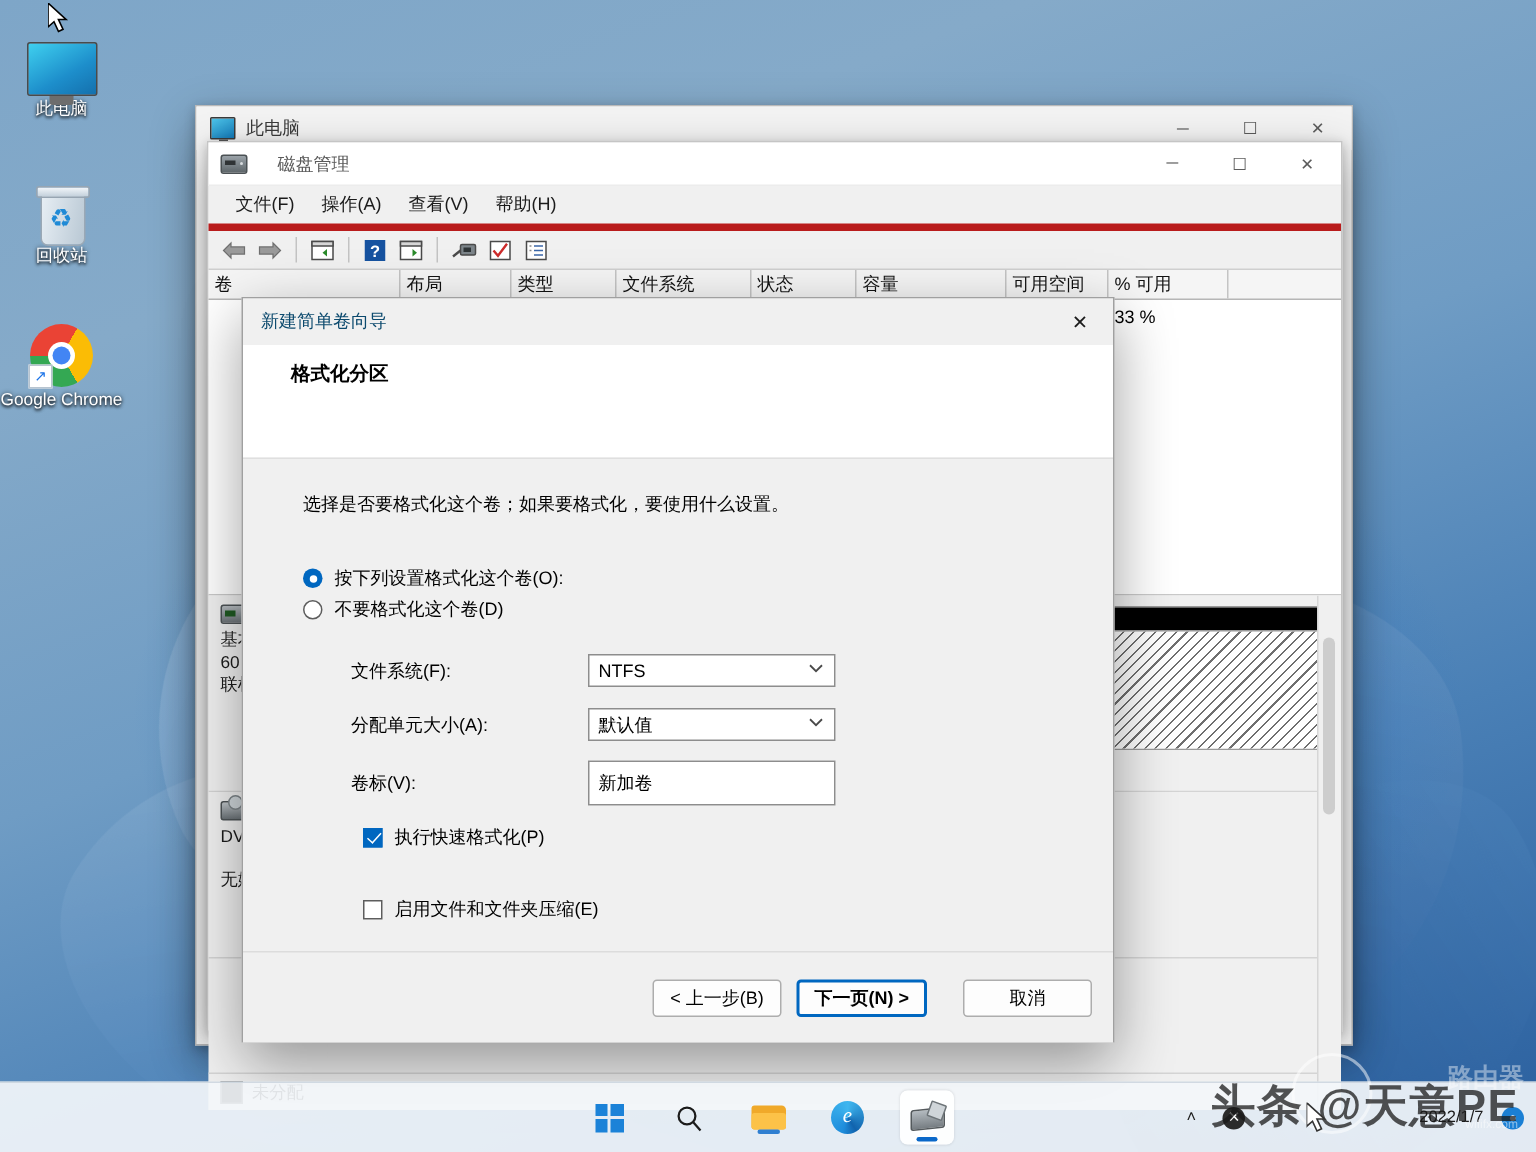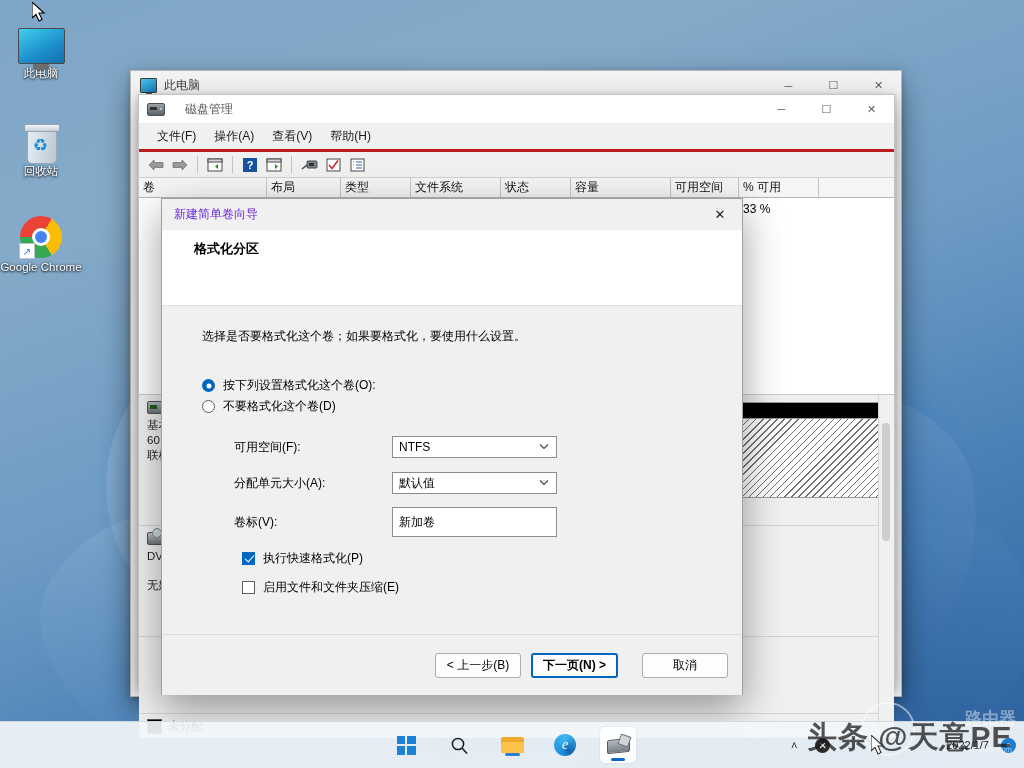--- a/index.html
+++ b/index.html
@@ -66,21 +66,21 @@
   .pcico:after{content:"";position:absolute;left:50%;bottom:-3px;transform:translateX(-50%);width:6px;height:2px;background:#555;}
 
   
   #win-dm{left:138px;top:94px;width:755px;height:592px;border:1px solid #c5c5c5;background:#f0f0f0;}
   .dm-tbar{height:28px;display:flex;align-items:center;background:#fff;border-bottom:1px solid #ececec;gap:14px;}
   .dm-title{font-size:12px;color:#5a5a5a;}
   .dmico{width:16px;height:11px;background:linear-gradient(180deg,#9aa2a8,#5d6569);border:1px solid #4b5154;border-radius:2px;position:relative;margin:0 6px 0 8px;}
   .dmico:before{content:"";position:absolute;left:2px;top:3px;width:7px;height:3px;background:#2f3335;}
   .dmico:after{content:"";position:absolute;right:2px;top:4px;width:2px;height:2px;background:#d9dde0;border-radius:50%;}
 
-  .menubar{height:25px;display:flex;align-items:center;padding-left:9px;background:#f0f0f0;border-bottom:3px solid #b91c1c;}
+  .menubar{height:25px;display:flex;align-items:center;padding-left:9px;background:#f0f0f0;border-bottom:5px solid #b91c1c;}
   .menubar span{font-size:12px;padding:3px 9px;color:#1b1b1b;}
 
   .toolbar{height:25px;display:flex;align-items:center;padding-left:6px;background:#f0f0f0;border-bottom:1px solid #cfcfcf;gap:2px;}
   .tbtn{width:22px;height:21px;display:flex;align-items:center;justify-content:center;}
   .tsep{width:1px;height:17px;background:#c3c3c3;margin:0 4px;}
 
   
   .vol-head{display:flex;height:19px;background:#f5f5f5;border-bottom:1px solid #b6b6b6;}
   .vol-head div{border-right:1px solid #c4c4c4;font-size:12px;padding:1px 4px;color:#121212;box-sizing:border-box;overflow:hidden;white-space:nowrap;}
   .vol-body{height:196px;background:#fff;position:relative;border-bottom:1px solid #c9c9c9;}
@@ -102,21 +102,21 @@
 
   .legendbar{position:absolute;left:0;bottom:0;width:100%;height:24px;background:#f0f0f0;border-top:1px solid #d4d4d4;display:flex;align-items:center;padding-left:8px;gap:6px;font-size:11.5px;}
   .lg-sq{width:13px;height:13px;background:#000;border:1px solid #555;}
 
   .vscroll{position:absolute;right:0;top:0;width:15px;height:100%;background:#f0f0f0;border-left:1px solid #d6d6d6;}
   .vthumb{position:absolute;left:3px;top:28px;width:8px;height:118px;background:#cdcdcd;border-radius:4px;}
 
   
   #dlg{position:absolute;left:161px;top:198px;width:580px;height:495px;background:#f0f0f0;border:1px solid #a0a0a0;box-shadow:0 14px 38px rgba(0,0,0,.38);}
   .dlg-tbar{height:31px;display:flex;align-items:center;background:#f0f0f0;}
-  .dlg-tt{font-size:12px;padding-left:12px;flex:1;color:#6d28d9;}
+  .dlg-tt{font-size:12px;padding-left:12px;flex:1;color:#0c4a6e;}
   .dlg-x{width:44px;height:31px;display:flex;align-items:center;justify-content:center;color:#1b1b1b;font-size:13px;}
   .dlg-head{height:75px;background:#fff;padding:6px 0 0 32px;box-sizing:border-box;}
   .dlg-h1{font-weight:bold;font-size:13px;margin:4px 0 6px 0;}
   .dlg-h2{font-size:12px;padding-left:28px;}
   .dlg-hr{height:1px;background:#dfdfdf;}
   .dlg-body{background:#f0f0f0;height:calc(100% - 31px - 75px - 1px - 60px);padding:22px 0 0 40px;box-sizing:border-box;}
   .dlg-intro{font-size:12px;margin-bottom:32px;}
   .opt{display:flex;align-items:center;font-size:12px;margin-bottom:4px;}
   .radio{width:13px;height:13px;border-radius:50%;border:1px solid #5d5d5d;background:#fff;margin-right:8px;flex:none;box-sizing:border-box;}
   .radio.on{border:none;background:#0067c0;position:relative;}
@@ -371,21 +371,21 @@
       <span>按下列设置格式化这个卷(O):</span>
     </div>
 
     <div class="opt">
       <span class="radio"></span>
       <span>不要格式化这个卷(D)</span>
     </div>
 
     <div class="fields">
       <div class="frow">
-        <div class="flab">可用空间(F):</div>
+        <div class="flab">文件系统(F):</div>
         <div class="fctl">
           <span>NTFS</span>
           <span class="chev">
             <svg width="10" height="7" viewBox="0 0 10 7">
                 <polyline points="1,1 5,5 9,1" fill="none" stroke="#4a4a4a" stroke-width="1.2"></polyline>
               </svg>
           </span>
         </div>
       </div>
       <div class="frow">
@@ -404,21 +404,21 @@
         <div class="fctl tall">
           <span>新加卷</span>
         </div>
       </div>
     </div>
 
     <div class="cbrow">
       <span class="cb on"></span>
       <span>执行快速格式化(P)</span>
     </div>
-    <div class="cbrow" style="margin-top:12px">
+    <div class="cbrow" style="margin-top:31px">
       <span class="cb"></span>
       <span>启用文件和文件夹压缩(E)</span>
     </div>
   </div>
 
   <div class="dlg-foot">
     <div class="btn">&lt; 上一步(B)</div>
     <div class="btn focus">下一页(N) &gt;</div>
     <div class="btn" style="margin-left:14px">取消</div>
   </div>

